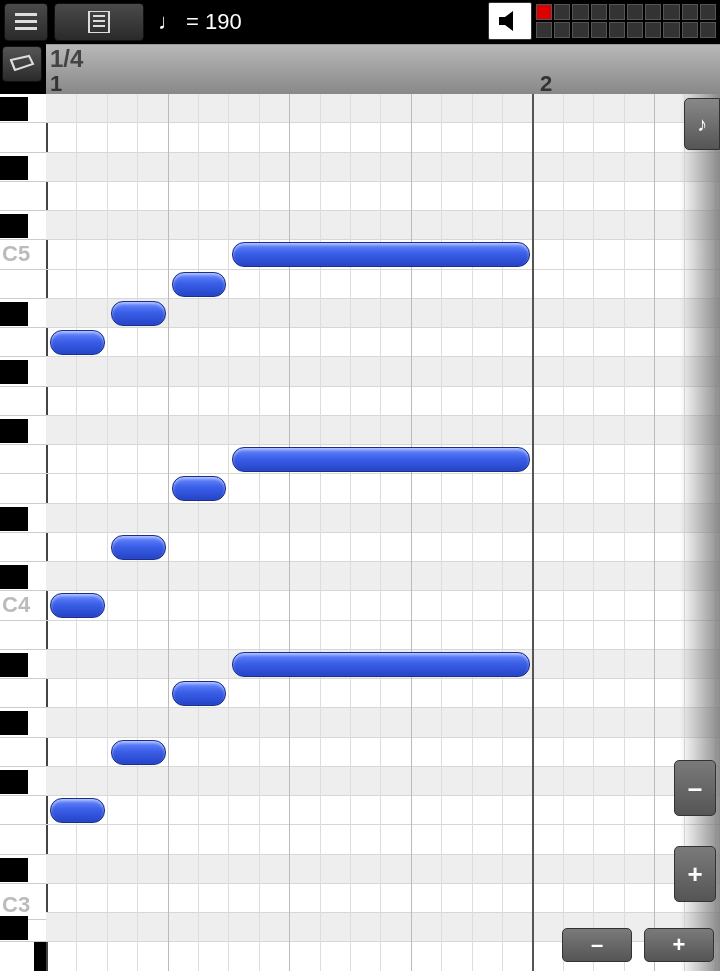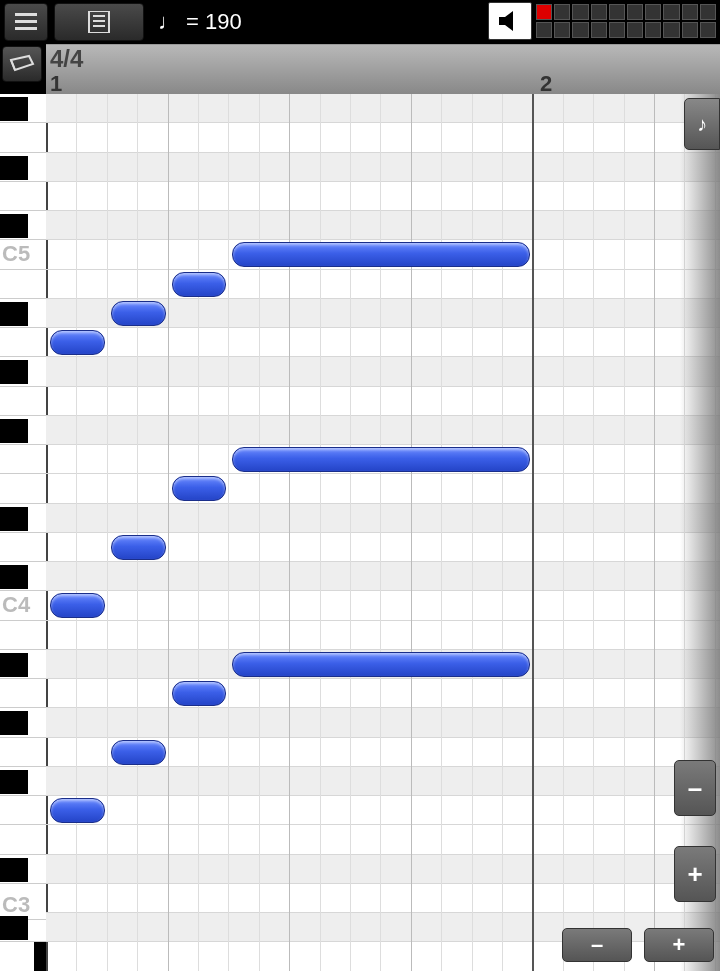--- a/index.html
+++ b/index.html
@@ -173,21 +173,21 @@
 <div class="leftcol">
   <div class="box-btn">
     <svg width="26" height="20">
         <polygon points="2,6 20,2 24,10 6,16" fill="none" stroke="#ddd" stroke-width="2"></polygon>
         <line x1="2" y1="6" x2="6" y2="16" stroke="#ddd" stroke-width="2"></line>
       </svg>
   </div>
 </div>
 
 <div class="ruler">
-  <div class="timesig">4/4</div>
+  <div class="timesig">1/4</div>
   <div class="bar1">1</div>
   <div class="bar2">2</div>
 </div>
 
 <div class="keys">
     <div class="wkey" style="top: 0px;"></div>
     <div class="wkey" style="top: 29.25px;"></div>
     <div class="wkey" style="top: 58.5px;"></div>
     <div class="wkey" style="top: 87.75px;"></div>
     <div class="wkey" style="top: 117px;"></div>

